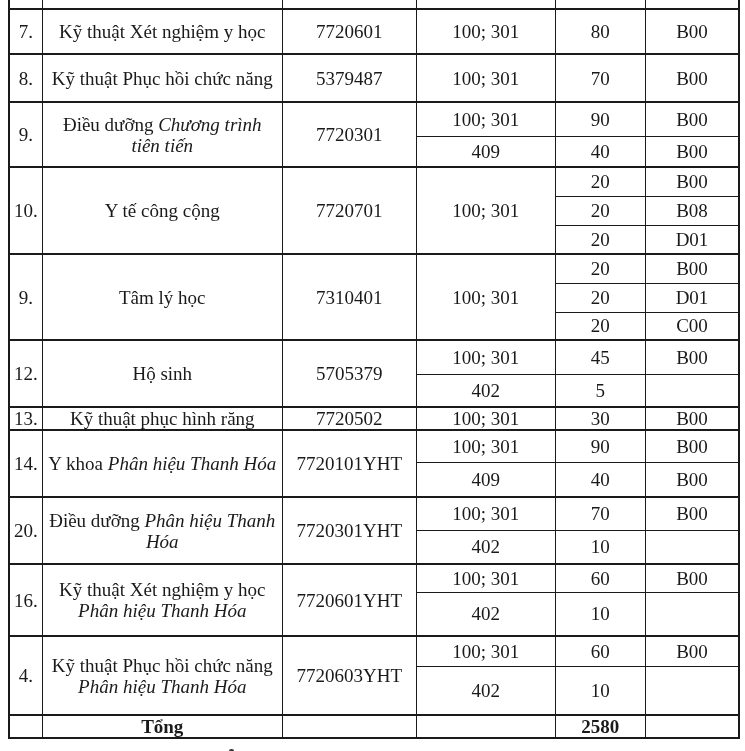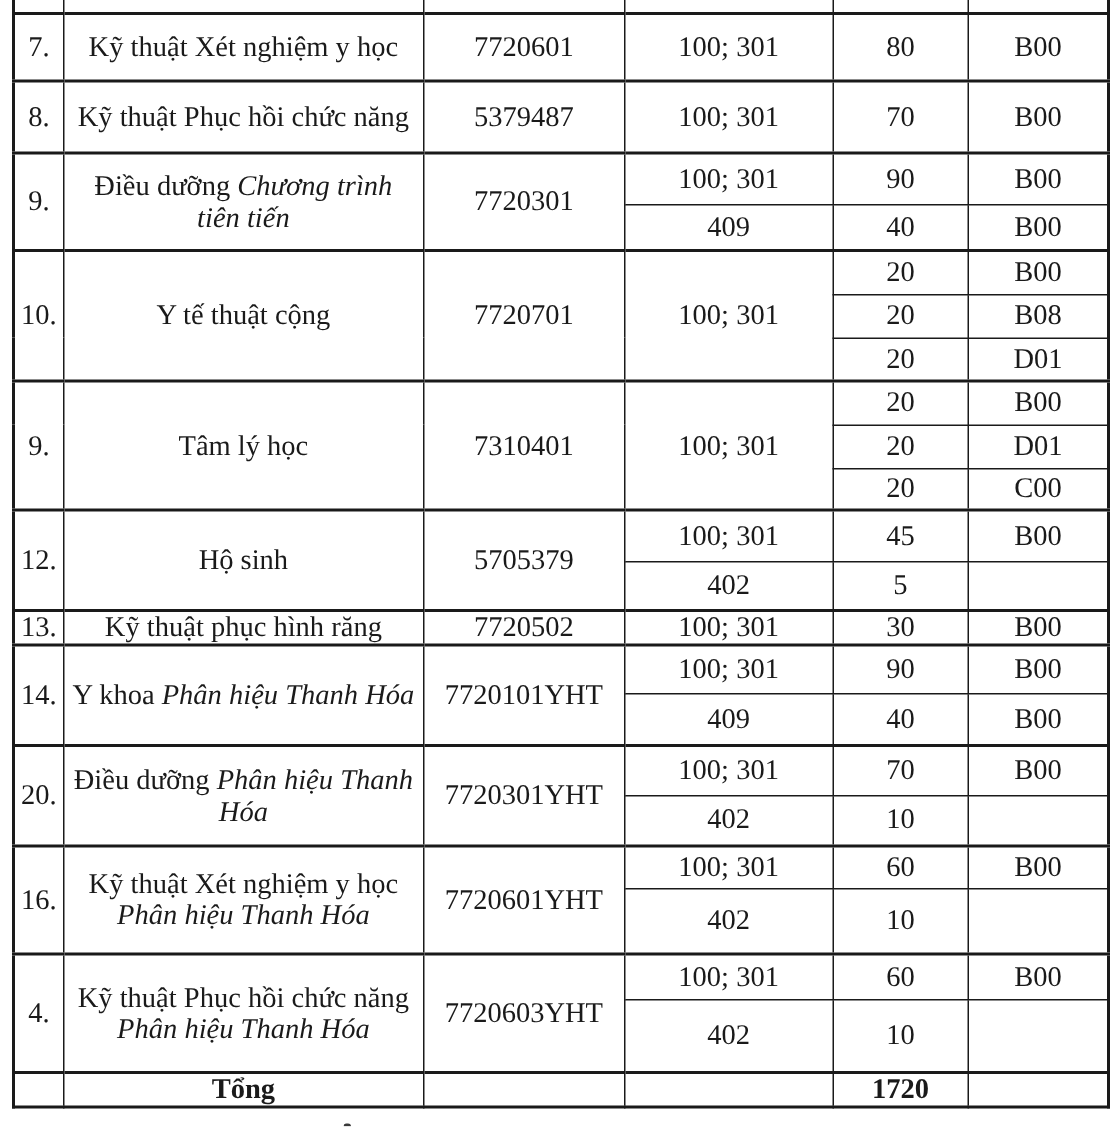--- a/index.html
+++ b/index.html
@@ -103,21 +103,21 @@
       <td>B00</td>
     </tr>
     <tr style="height:31px">
       <td>409</td>
       <td>40</td>
       <td>B00</td>
     </tr>
 
     <tr class="main" style="height:29px">
       <td rowspan="3">10.</td>
-      <td rowspan="3" class="c-name"><span>Y tế thuật cộng</span> <span class="it"></span></td>
+      <td rowspan="3" class="c-name"><span>Y tế công cộng</span> <span class="it"></span></td>
       <td rowspan="3">7720701</td>
       <td rowspan="3">100; 301</td>
       <td>20</td>
       <td>B00</td>
     </tr>
     <tr style="height:29px">
       <td>20</td>
       <td>B08</td>
     </tr>
     <tr style="height:29px">
@@ -219,20 +219,20 @@
       <td>402</td>
       <td>10</td>
       <td></td>
     </tr>
 
     <tr class="main" style="height:22px">
       <td></td>
       <td class="c-name bold">Tổng</td>
       <td></td>
       <td></td>
-      <td class="bold">1720</td>
+      <td class="bold">2580</td>
       <td></td>
     </tr>
 
   </tbody>
 </table>
 
 <div class="artifact"></div>
 
 </body></html>

